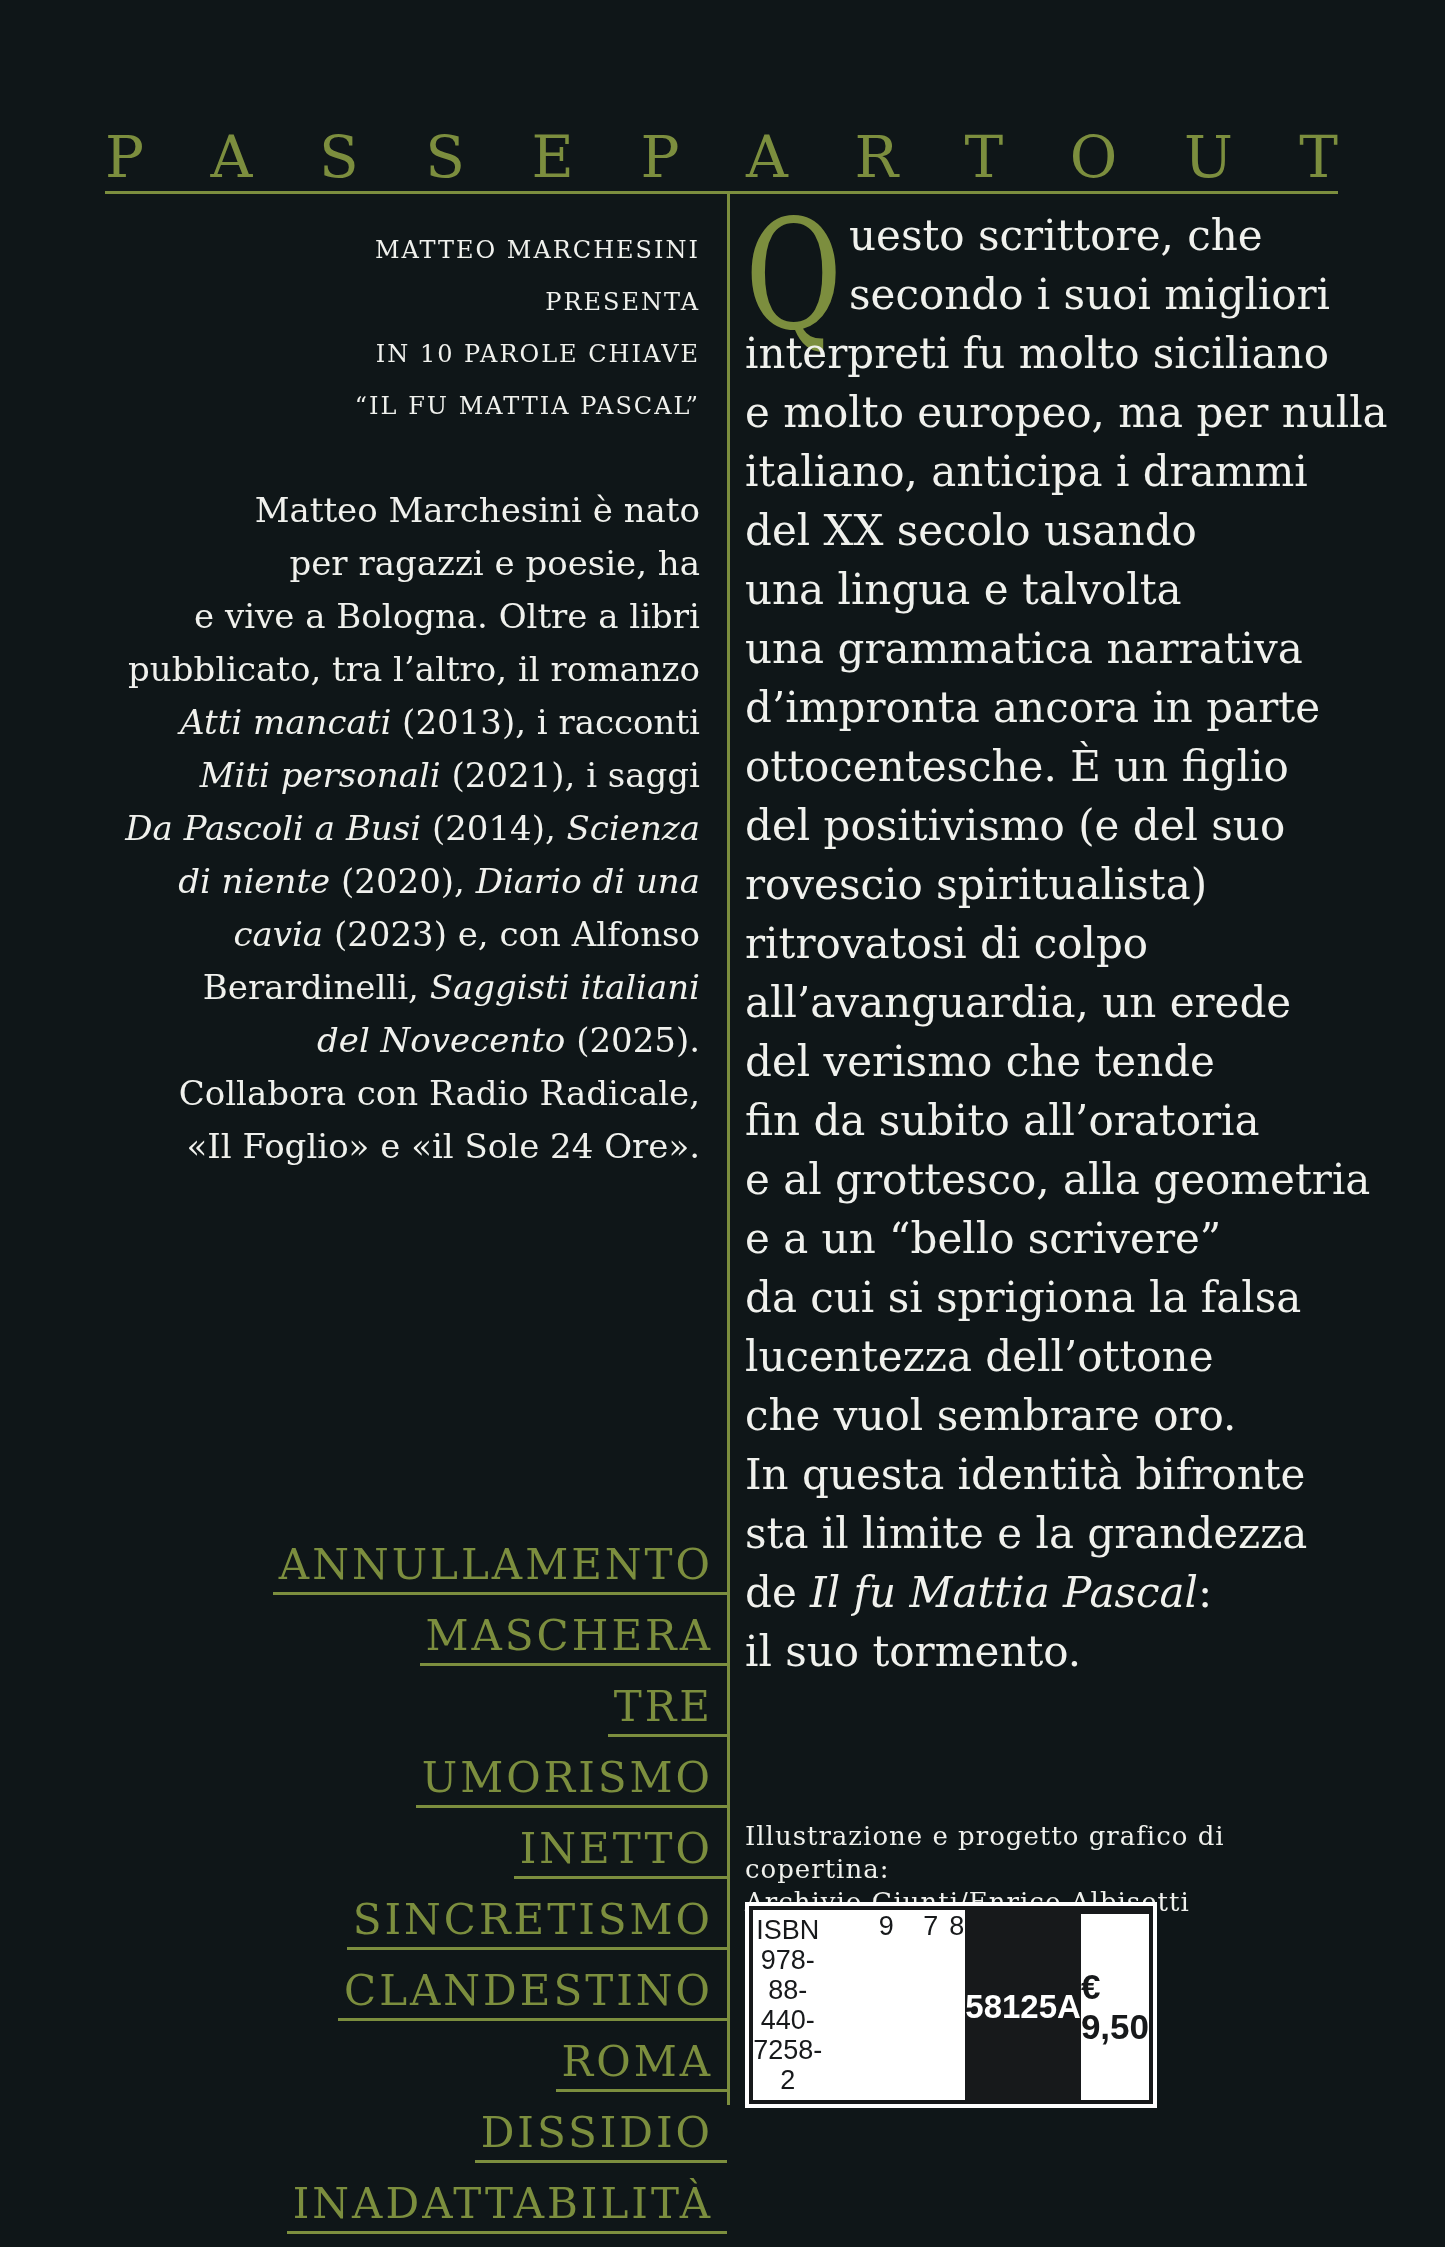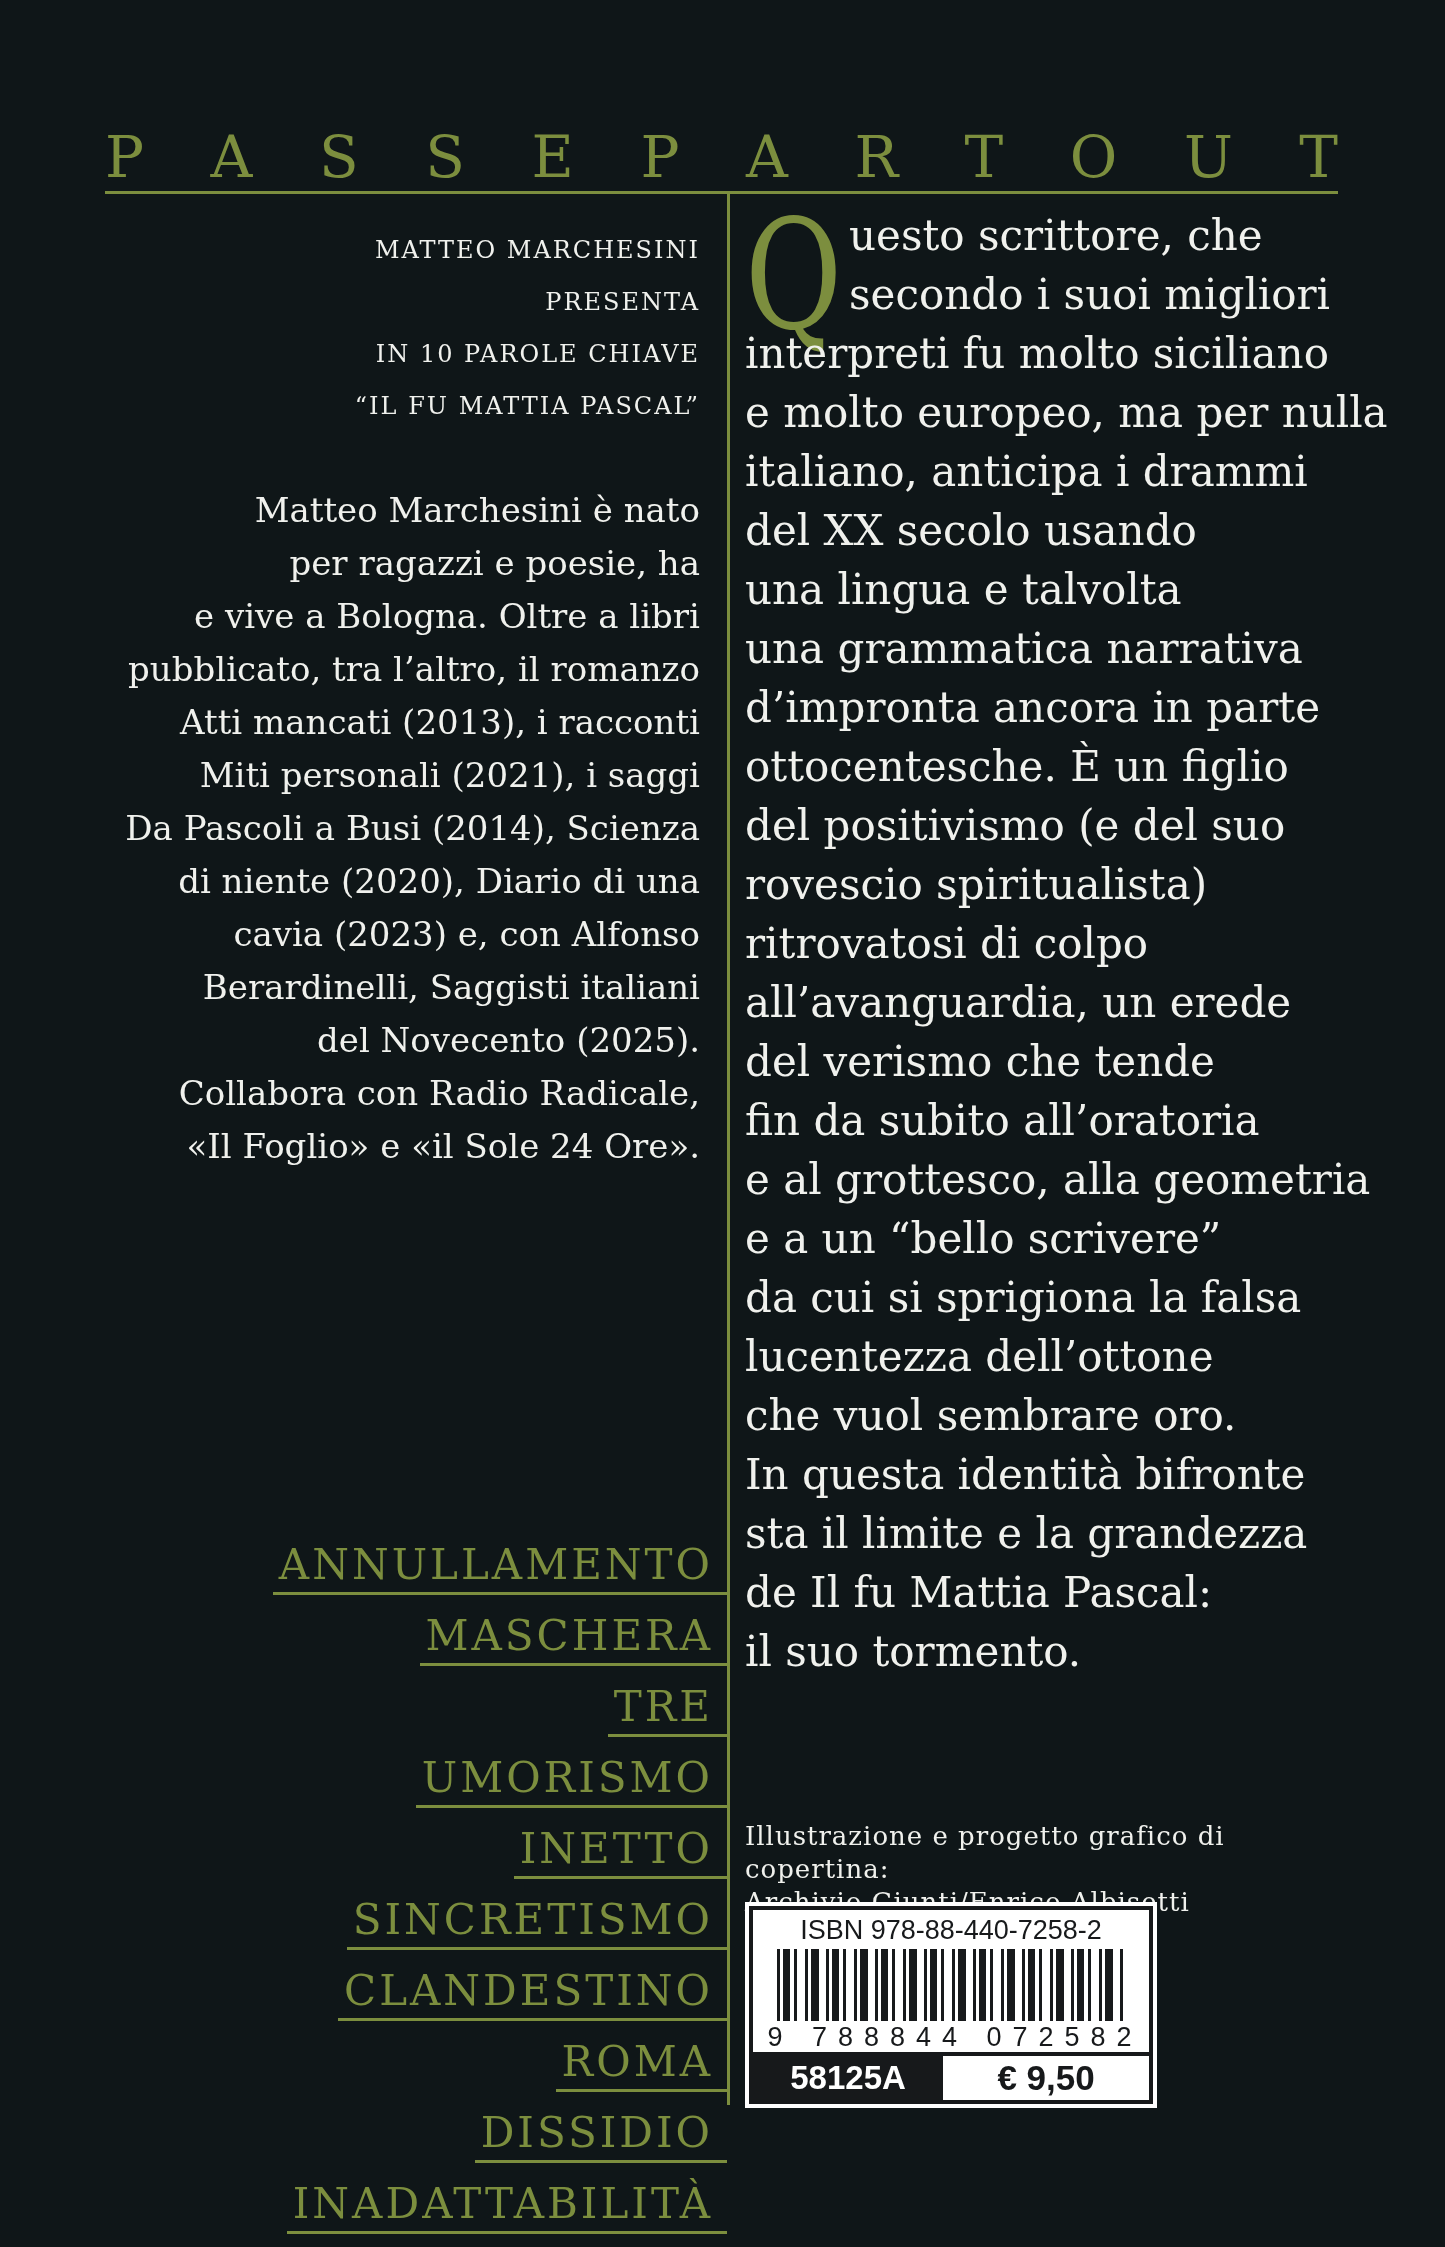--- a/index.html
+++ b/index.html
@@ -10,21 +10,21 @@
   }
   html,body{margin:0;padding:0;}
   body{background:var(--bg);}
   .page{
     position:relative;
     width:1445px;height:2247px;
     background:var(--bg);
     overflow:hidden;
     font-family:"DejaVu Serif", serif;
   }
-  .it{}
+  .it{font-style:italic;}
 
   
   .masthead{
     position:absolute;left:105px;top:126px;width:1233px;height:62px;
     display:flex;justify-content:space-between;align-items:center;
     color:var(--olive);font-size:58px;line-height:62px;
   }
   .rule{
     position:absolute;left:105px;top:191px;width:1233px;height:3px;
     background:var(--olive);
@@ -82,21 +82,21 @@
     font-family:"DejaVu Serif", serif;
   }
 
   
   .barcode-box{
     position:absolute;left:745px;top:1902px;width:412px;height:206px;
     background:#ffffff;padding:4px;box-sizing:border-box;
   }
   .barcode-inner{
     border:4px solid var(--ink);height:100%;box-sizing:border-box;
-    background:#fff;display:flex;flex-direction:column;
+    background:#fff;display:flex;flex-direction:row;
     font-family:"Liberation Sans", sans-serif;color:var(--ink);
   }
   .isbn{
     text-align:center;font-size:27px;line-height:30px;padding-top:5px;
     letter-spacing:0;
   }
   .bars{
     height:76px;margin:4px 24px 0 24px;
     background:repeating-linear-gradient(90deg,
       var(--ink) 0 3px,#fff 3px 6px,

